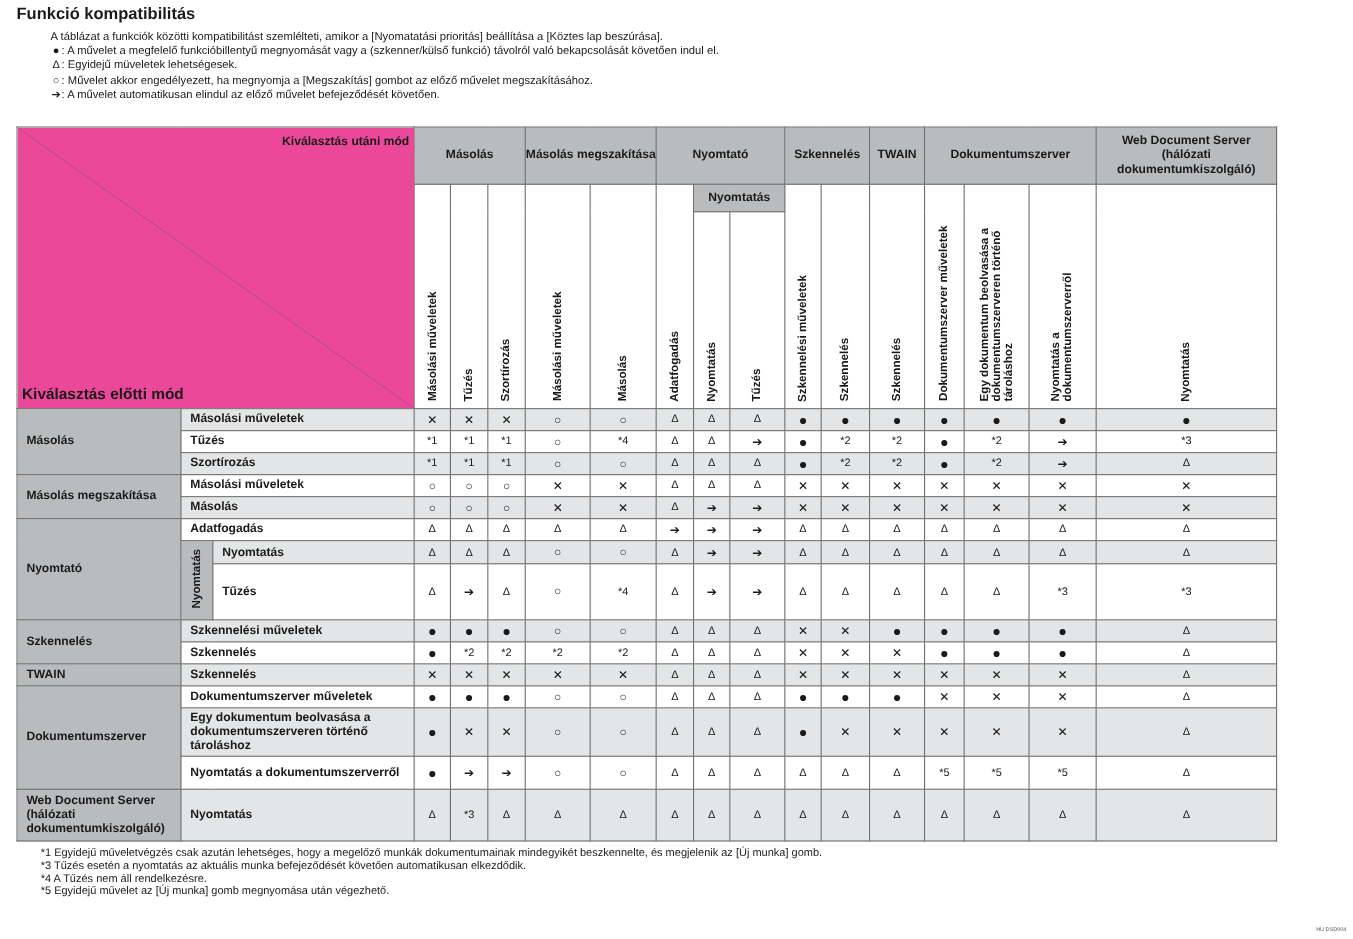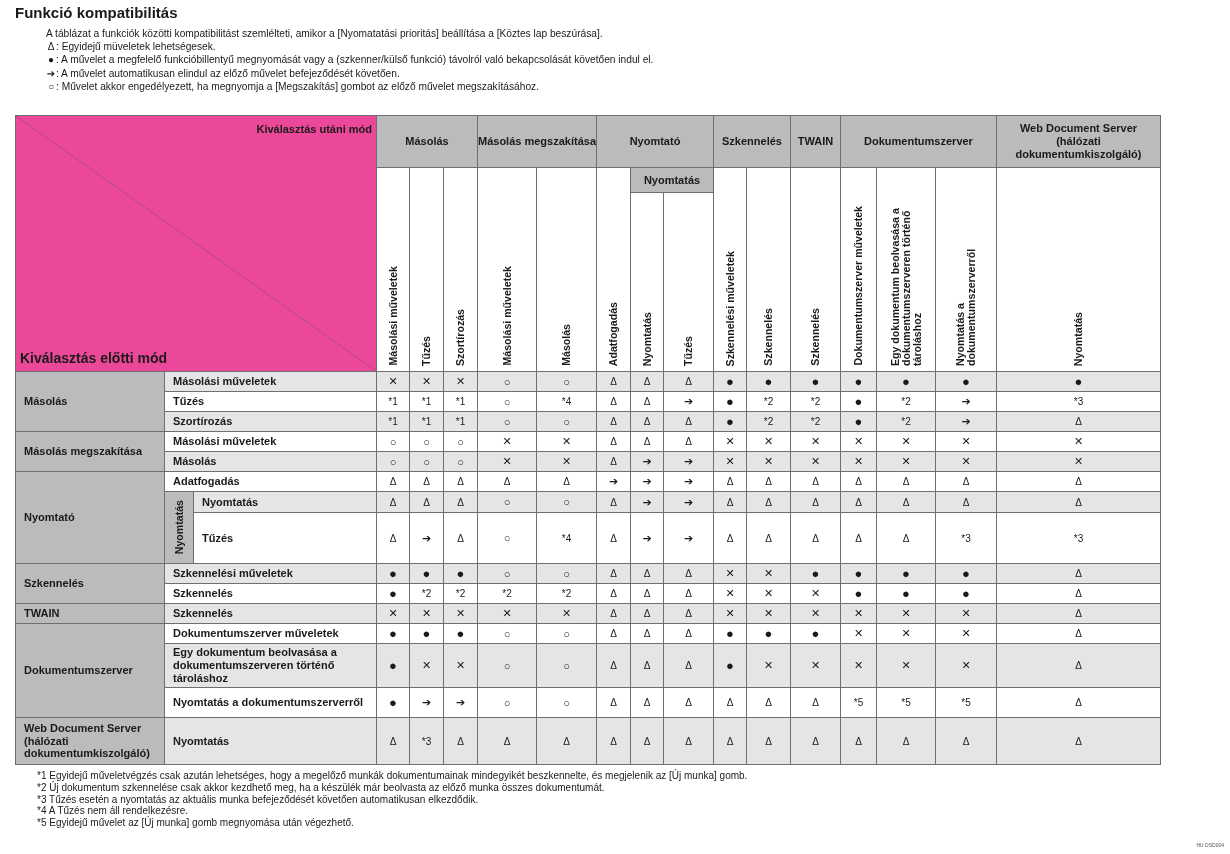--- a/index.html
+++ b/index.html
@@ -29,24 +29,24 @@
   .s-dot{font-size:13px;line-height:10px;}
   .s-note{font-size:10px;}
 </style>
 </head>
 <body>
 
 <div class="title">Funkció kompatibilitás</div>
 
 <div class="intro">
   <div>A táblázat a funkciók közötti kompatibilitást szemlélteti, amikor a [Nyomatatási prioritás] beállítása a [Köztes lap beszúrása].</div>
+  <div><span class="sym">●</span><span>: A művelet a megfelelő funkcióbillentyű megnyomását vagy a (szkenner/külső funkció) távolról való bekapcsolását követően indul el.</span></div>
   <div><span class="sym">Δ</span><span>: Egyidejű müveletek lehetségesek.</span></div>
-  <div><span class="sym">●</span><span>: A művelet a megfelelő funkcióbillentyű megnyomását vagy a (szkenner/külső funkció) távolról való bekapcsolását követően indul el.</span></div>
+  <div><span class="sym">○</span><span>: Művelet akkor engedélyezett, ha megnyomja a [Megszakítás] gombot az előző művelet megszakításához.</span></div>
   <div><span class="sym">➔</span><span>: A művelet automatikusan elindul az előző művelet befejeződését követően.</span></div>
-  <div><span class="sym">○</span><span>: Művelet akkor engedélyezett, ha megnyomja a [Megszakítás] gombot az előző művelet megszakításához.</span></div>
 </div>
 
 <table class="compat">
   <colgroup>
     <col style="width:149px">
       <col style="width:29px">
       <col style="width:183px">
     <col style="width:33px">
       <col style="width:34px">
       <col style="width:34px">
@@ -378,19 +378,18 @@
         <td class="cell s-tri">Δ</td>
         <td class="cell s-tri">Δ</td>
         <td class="cell s-tri">Δ</td>
         <td class="cell s-tri">Δ</td>
       </tr>
     </tbody>
 </table>
 
 <div class="fn">
   <div>*1  Egyidejű műveletvégzés csak azután lehetséges, hogy a megelőző munkák dokumentumainak mindegyikét beszkennelte, és megjelenik az [Új munka] gomb.</div>
-  <div>*2  Új dokumentum szkennelése csak akkor kezdhető meg, ha a készülék már beolvasta az előző munka összes dokumentumát.</div>
   <div>*3  Tűzés esetén a nyomtatás az aktuális munka befejeződését követően automatikusan elkezdődik.</div>
   <div>*4  A Tűzés nem áll rendelkezésre.</div>
   <div>*5  Egyidejű művelet az [Új munka] gomb megnyomása után végezhető.</div>
 </div>
 
 <div class="code">HU DSD004</div>
 
 </body></html>

